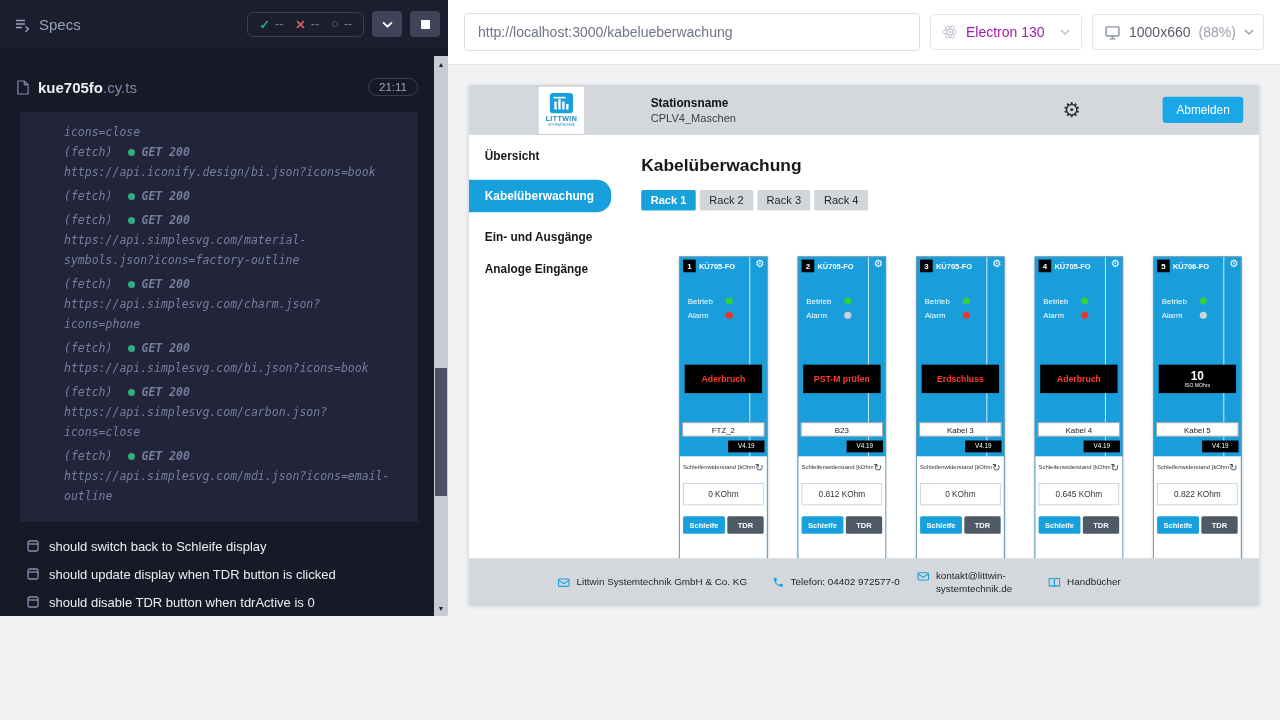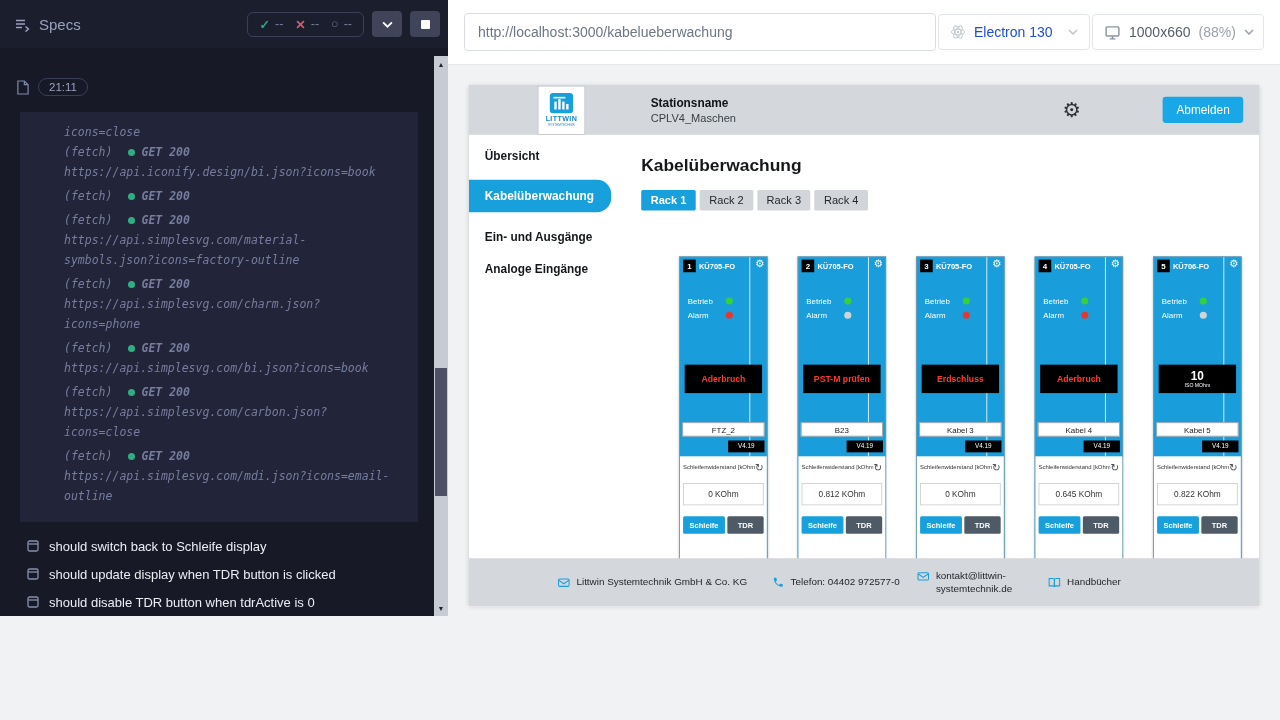--- a/index.html
+++ b/index.html
@@ -35,24 +35,24 @@
   .test-row{display:flex;align-items:center;gap:10px;height:28px;font-size:13px;color:#eceef6;}
   .test-icon{flex:none;display:flex;}
   
   .scrollbar{width:14px;flex:none;background:#c6cbd4;display:flex;flex-direction:column;margin-top:8px;}
   .sb-arrow{height:16px;display:flex;align-items:center;justify-content:center;font-size:7px;color:#20232e;}
   .sb-track{flex:1;position:relative;}
   .sb-thumb{position:absolute;left:1px;right:1px;top:56%;height:128px;background:#4c5166;}
 
   
   .right{flex:1;display:flex;flex-direction:column;background:#f1f2f4;min-width:0;}
-  .browser-bar{height:64px;flex:none;background:#fff;border-bottom:1px solid #e4e6ea;display:flex;align-items:center;gap:2px;padding:0 16px;}
+  .browser-bar{height:64px;flex:none;background:#fff;border-bottom:1px solid #e4e6ea;display:flex;align-items:center;gap:10px;padding:0 16px;}
   .url-box{flex:1;height:36px;border:1px solid #d9dde3;border-radius:4px;display:flex;align-items:center;padding:0 13px;font-size:14px;color:#6e7684;background:#fff;min-width:0;}
   .sel{height:36px;border:1px solid #e2e5e9;border-radius:4px;display:flex;align-items:center;gap:8px;padding:0 11px;background:#fff;flex:none;box-sizing:border-box;}
-  .browser-sel{width:152px;color:#1d4ed8;font-size:14px;}
+  .browser-sel{width:152px;color:#a21caf;font-size:14px;}
   .viewport-sel{width:172px;color:#555d68;font-size:14px;}
   .vp-zoom{color:#9aa1ab;}
   .chev{color:#c0c5cc;display:flex;margin-left:auto;}
   .viewport-sel .chev{color:#9aa1ab;}
 
   .aut-stage{flex:1;position:relative;}
   .aut-frame{width:790px;height:521px;margin:20px auto 0;position:relative;}
   .app{width:1000px;height:660px;transform:scale(0.79);transform-origin:0 0;background:#fff;position:relative;overflow:hidden;box-shadow:0 1px 6px rgba(0,0,0,.18);}
 
   
@@ -162,20 +162,21 @@
 
     <div class="runner-main">
       <div class="runner-content">
         <div class="spec-row">
           <span style="display:flex;">
               <svg width="13" height="15" viewBox="0 0 14 16" fill="none" stroke="#7e87ad" stroke-width="1.3">
                 <path d="M2 1h7l4 4v10H2z"></path>
                 <path d="M9 1v4h4"></path>
               </svg>
             </span>
+          <span class="spec-name"><b>kue705fo</b><span>.cy.ts</span></span>
           <span class="timer">21:11</span>
         </div>
 
         <div class="log">
           <div class="url">icons=close</div>
           <div class="log-entry">
             <div class="l1">
                 <span class="pfx">(fetch)</span>
                 <span class="dot-g"></span>
                 <span class="st">GET 200</span>

